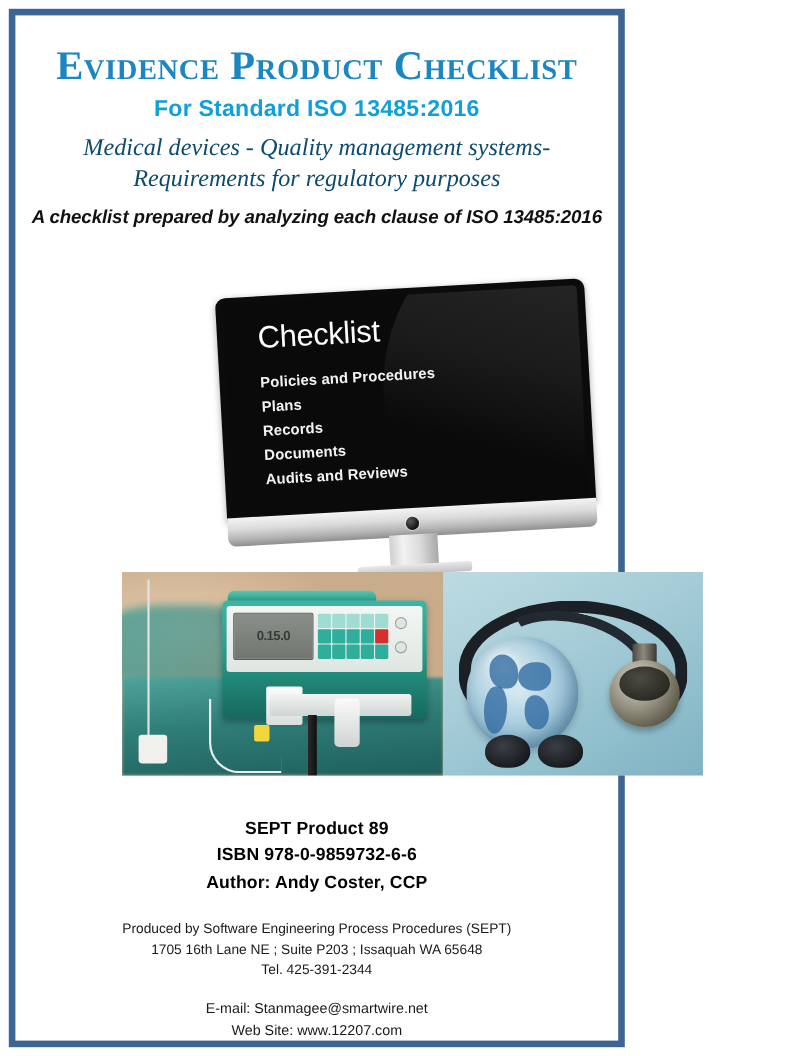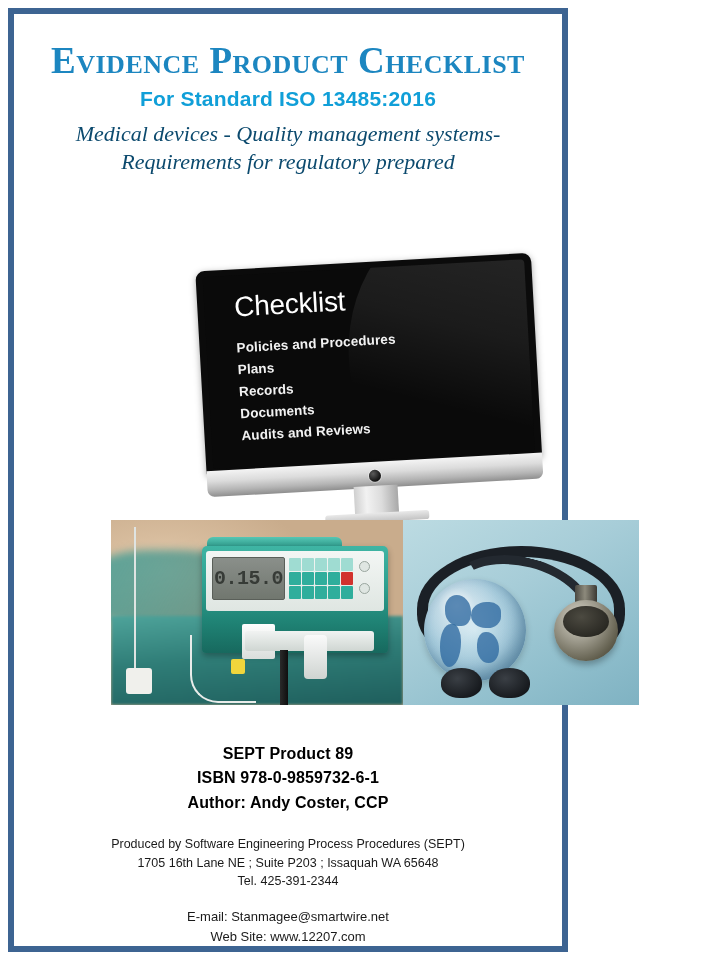--- a/index.html
+++ b/index.html
@@ -270,22 +270,22 @@
     background: linear-gradient(180deg, #8a8f8a 0%, #71776f 100%);
     border: 1px solid #5a5f59;
     border-radius: 2px;
     display: flex;
     align-items: center;
     justify-content: center;
     overflow: hidden;
   }
   .pump-lcd-text {
     color: #2b2f2b;
-    font-family: Liberation Mono, monospace;
-    font-size: 20px;
+    font-family: Liberation Sans, sans-serif;
+    font-size: 12px;
     font-weight: bold;
     letter-spacing: -0.5px;
     opacity: 0.85;
   }
   .keypad {
     position: absolute;
     left: 61%;
     top: 20.5%;
     width: 22%;
     height: 22%;
@@ -497,22 +497,23 @@
 <body>
 
 <div class="page">
   <div class="frame">
     <div class="inner">
 
       <div class="title-main">Evidence Product Checklist</div>
       <div class="title-standard">For Standard ISO 13485:2016</div>
       <div class="title-scope">
         <div>Medical devices - Quality management systems-</div>
-        <div>Requirements for regulatory prepared</div>
+        <div>Requirements for regulatory purposes</div>
       </div>
+      <div class="title-tagline">A checklist prepared by analyzing each clause of ISO 13485:2016</div>
 
       <div class="monitor-wrap">
         <div class="monitor">
           <div class="monitor-body">
             <div class="screen">
               <div class="screen-content">
                 <div class="screen-title">Checklist</div>
                 <ul class="screen-list">
                   <li>Policies and Procedures</li>
                   <li>Plans</li>
@@ -591,21 +592,21 @@
             <div class="ear-tip left"></div>
             <div class="ear-tip right"></div>
           </div>
         </div>
 
       </div>
 
       <div class="pub-block">
         <div class="pub-main">
           <div>SEPT Product 89</div>
-          <div>ISBN  978-0-9859732-6-1</div>
+          <div>ISBN  978-0-9859732-6-6</div>
           <div>Author:  Andy Coster, CCP</div>
         </div>
         <div class="pub-address">
           <div>Produced by Software Engineering Process Procedures (SEPT)</div>
           <div>1705 16th Lane NE ; Suite P203 ; Issaquah WA 65648</div>
           <div>Tel. 425-391-2344</div>
         </div>
         <div class="pub-contact">
           <div>E-mail: Stanmagee@smartwire.net</div>
           <div>Web Site: www.12207.com</div>

